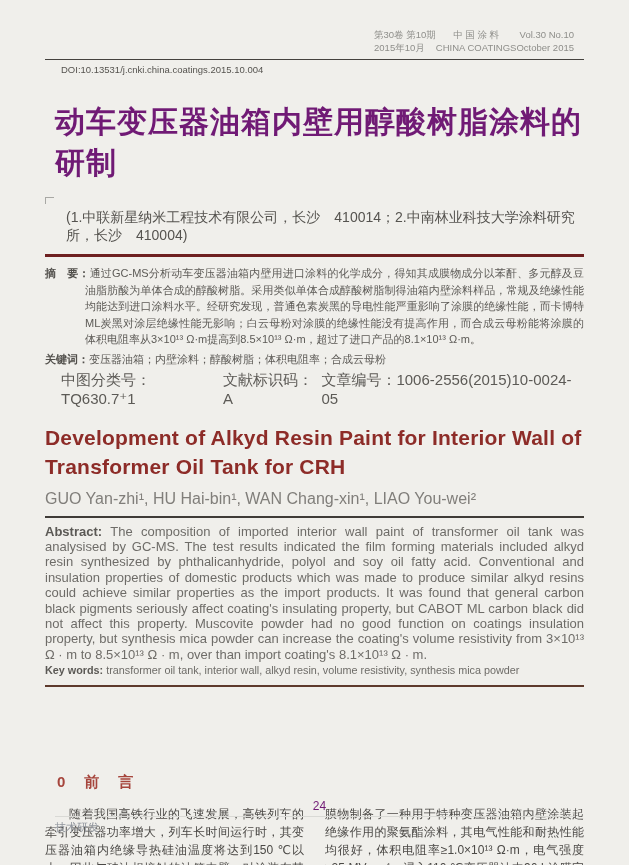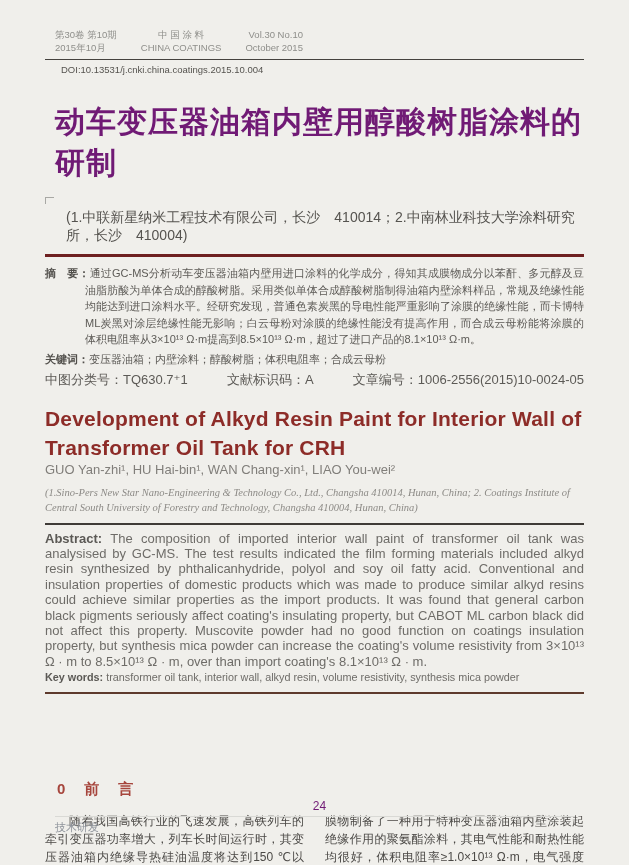--- a/index.html
+++ b/index.html
@@ -3,47 +3,47 @@
 <meta charset="utf-8">
 <style>
   * { margin:0; padding:0; box-sizing:border-box; }
   html,body { width:629px; height:865px; }
   body { background:#d8d8d4; font-family:"Liberation Sans","DejaVu Sans",sans-serif; }
   .page {
     position:relative; width:629px; height:865px; overflow:hidden;
     background:#f0efeb; color:#4b4946; padding:28px 45px 0 45px;
   }
   
-  .jheader { display:flex; justify-content:flex-start; align-items:flex-start;
-    font-size:9.5px; line-height:13px; color:#8e8e8a; padding:0 10px;gap:24px; }
+  .jheader { display:flex; justify-content:flex-end; align-items:flex-start;
+    font-size:9.5px; line-height:13px; color:#8e8e8a; padding:0 10px; }
   .jheader .col { white-space:nowrap; }
   .jheader .center { text-align:center; }
   .jheader .right { text-align:right; }
   .rule-thin-dark { height:1px; background:#45423e; margin-top:5px; }
   .doi { font-size:9.5px; color:#55534f; margin-top:4px; padding-left:16px; }
   
   .title-cn { margin:26px 0 0 10px; font-size:30px; line-height:41px; font-weight:bold;
     color:#701a75; letter-spacing:1px; font-family:"Liberation Sans","DejaVu Sans",sans-serif; }
   .authors-row { display:flex; align-items:flex-start; margin:10px 0 0 0; }
   .corner-mark { width:9px; height:7px; border-left:1px solid #a8a8a4; border-top:1px solid #a8a8a4; margin:4px 12px 0 0; }
   .authors-cn { font-size:11px; color:#55534f; }
   .affil-cn { font-size:14px; color:#55534f; margin:5px 0 0 21px; }
   .rule-maroon { height:3px; background:#6e2020; margin-top:9px; }
   
   .abs-cn { margin-top:8px; font-size:11px; line-height:16.5px; color:#5c5a56;
     text-align:justify; padding-left:40px; text-indent:-40px; }
   .abs-cn .lbl { font-weight:bold; color:#514f4b; }
   .kw-cn { margin-top:4px; font-size:11px; color:#5c5a56; }
   .kw-cn .lbl { font-weight:bold; color:#514f4b; }
   .class-row { display:flex; justify-content:space-between; margin-top:4px;
-    font-size:13px; color:#5c5a56; }
+    font-size:15px; color:#5c5a56;margin-left:16px; }
   
   .title-en { margin-top:15px; font-size:21px; line-height:29px; font-weight:bold;
     color:#8d2c28; letter-spacing:0.2px; }
-  .authors-en { font-size:13px; color:#807e7a; }
+  .authors-en { margin-top:9px; font-size:16px; color:#807e7a; }
   .affil-en { margin-top:8px; font-size:10.5px; line-height:15px; color:#8c8a86;
     font-style:italic; font-family:"Liberation Serif","DejaVu Serif",serif; }
   .rule-dark2 { height:2px; background:#3f3b37; margin-top:8px; }
   .abs-en { margin-top:6px; font-size:13px; line-height:15.4px; color:#6e6c68; text-align:justify; }
   .abs-en .lbl, .kw-en .lbl { font-weight:bold; color:#5b5955; }
   .kw-en { margin-top:1px; font-size:10.8px; line-height:15.4px; color:#6e6c68; }
   .rule-brown { height:2px; background:#5e3a2c; margin-top:6px; }
   
   .section-head { margin:86px 0 0 12px; font-size:15px; font-weight:bold;
     color:#a6453c; letter-spacing:2px; }
@@ -96,21 +96,20 @@
   <div class="class-row">
     <span><span>中图分类号：</span><span>TQ630.7⁺1</span></span>
     <span><span>文献标识码：</span><span>A</span></span>
     <span><span>文章编号：</span><span>1006-2556(2015)10-0024-05</span></span>
   </div>
 
   <h2 class="title-en">Development of Alkyd Resin Paint for Interior Wall of Transformer Oil Tank for CRH</h2>
 
   <div class="authors-en">GUO Yan-zhi¹, HU Hai-bin¹, WAN Chang-xin¹, LIAO You-wei²</div>
 
-  <div class="affil-en">(1.Sino-Pers New Star Nano-Engineering &amp; Technology Co., Ltd., Changsha 410014, Hunan, China; 2. Coatings Institute of Central South University of Forestry and Technology, Changsha 410004, Hunan, China)</div>
 
   <div class="rule-dark2"></div>
 
   <p class="abs-en"><span class="lbl">Abstract:</span> <span>The composition of imported interior wall paint of transformer oil tank was analysised by GC-MS. The test results indicated the film forming materials included alkyd resin synthesized by phthalicanhydride, polyol and soy oil fatty acid. Conventional and insulation properties of  domestic products which was made to produce similar alkyd resins could achieve similar properties as the import products. It was found that general carbon black pigments seriously affect coating's insulating property, but CABOT ML carbon black did not affect this property. Muscovite powder had no good function on coatings insulation property, but synthesis mica powder can increase the coating's volume resistivity from 3×10¹³ Ω · m to 8.5×10¹³ Ω · m, over than import coating's 8.1×10¹³ Ω · m.</span></p>
 
   <p class="kw-en"><span class="lbl">Key words:</span> <span>transformer oil tank, interior wall, alkyd resin, volume resistivity, synthesis mica powder</span></p>
 
   <div class="rule-brown"></div>
 
   <h3 class="section-head">0　前　言</h3>

